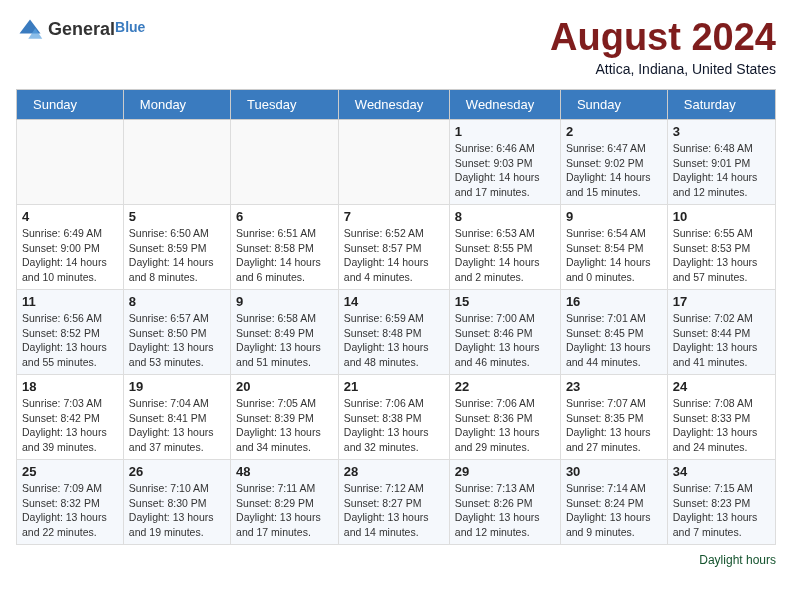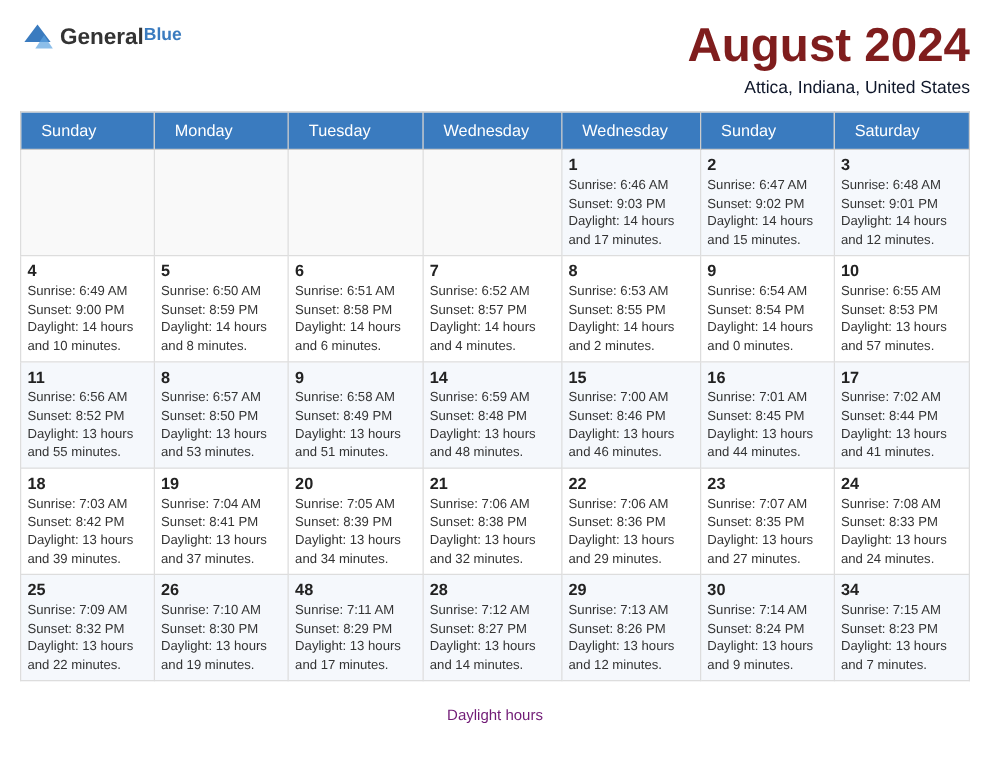--- a/index.html
+++ b/index.html
@@ -71,24 +71,24 @@
     }
     .day-info {
       font-size: 10.5px;
       color: #333;
       line-height: 1.4;
     }
     .empty-cell {
       background: #f9f9f9 !important;
     }
     .footer-note {
-      margin-top: 20px;
+      margin-top: 8px;
       font-size: 12px;
-      color: #701a75;
-      text-align: center;
+      color: #14532d;
+      text-align: right;
     }
   </style>
 </head>
 <body>
 
 <div class="header-row">
   <div class="logo">
     <svg class="logo-icon" viewBox="0 0 32 32" xmlns="http://www.w3.org/2000/svg">
       <polygon points="16,4 28,20 4,20" fill="#3a7bbf"></polygon>
       <polygon points="22,14 30,26 14,26" fill="#5ba3e0" opacity="0.7"></polygon>

